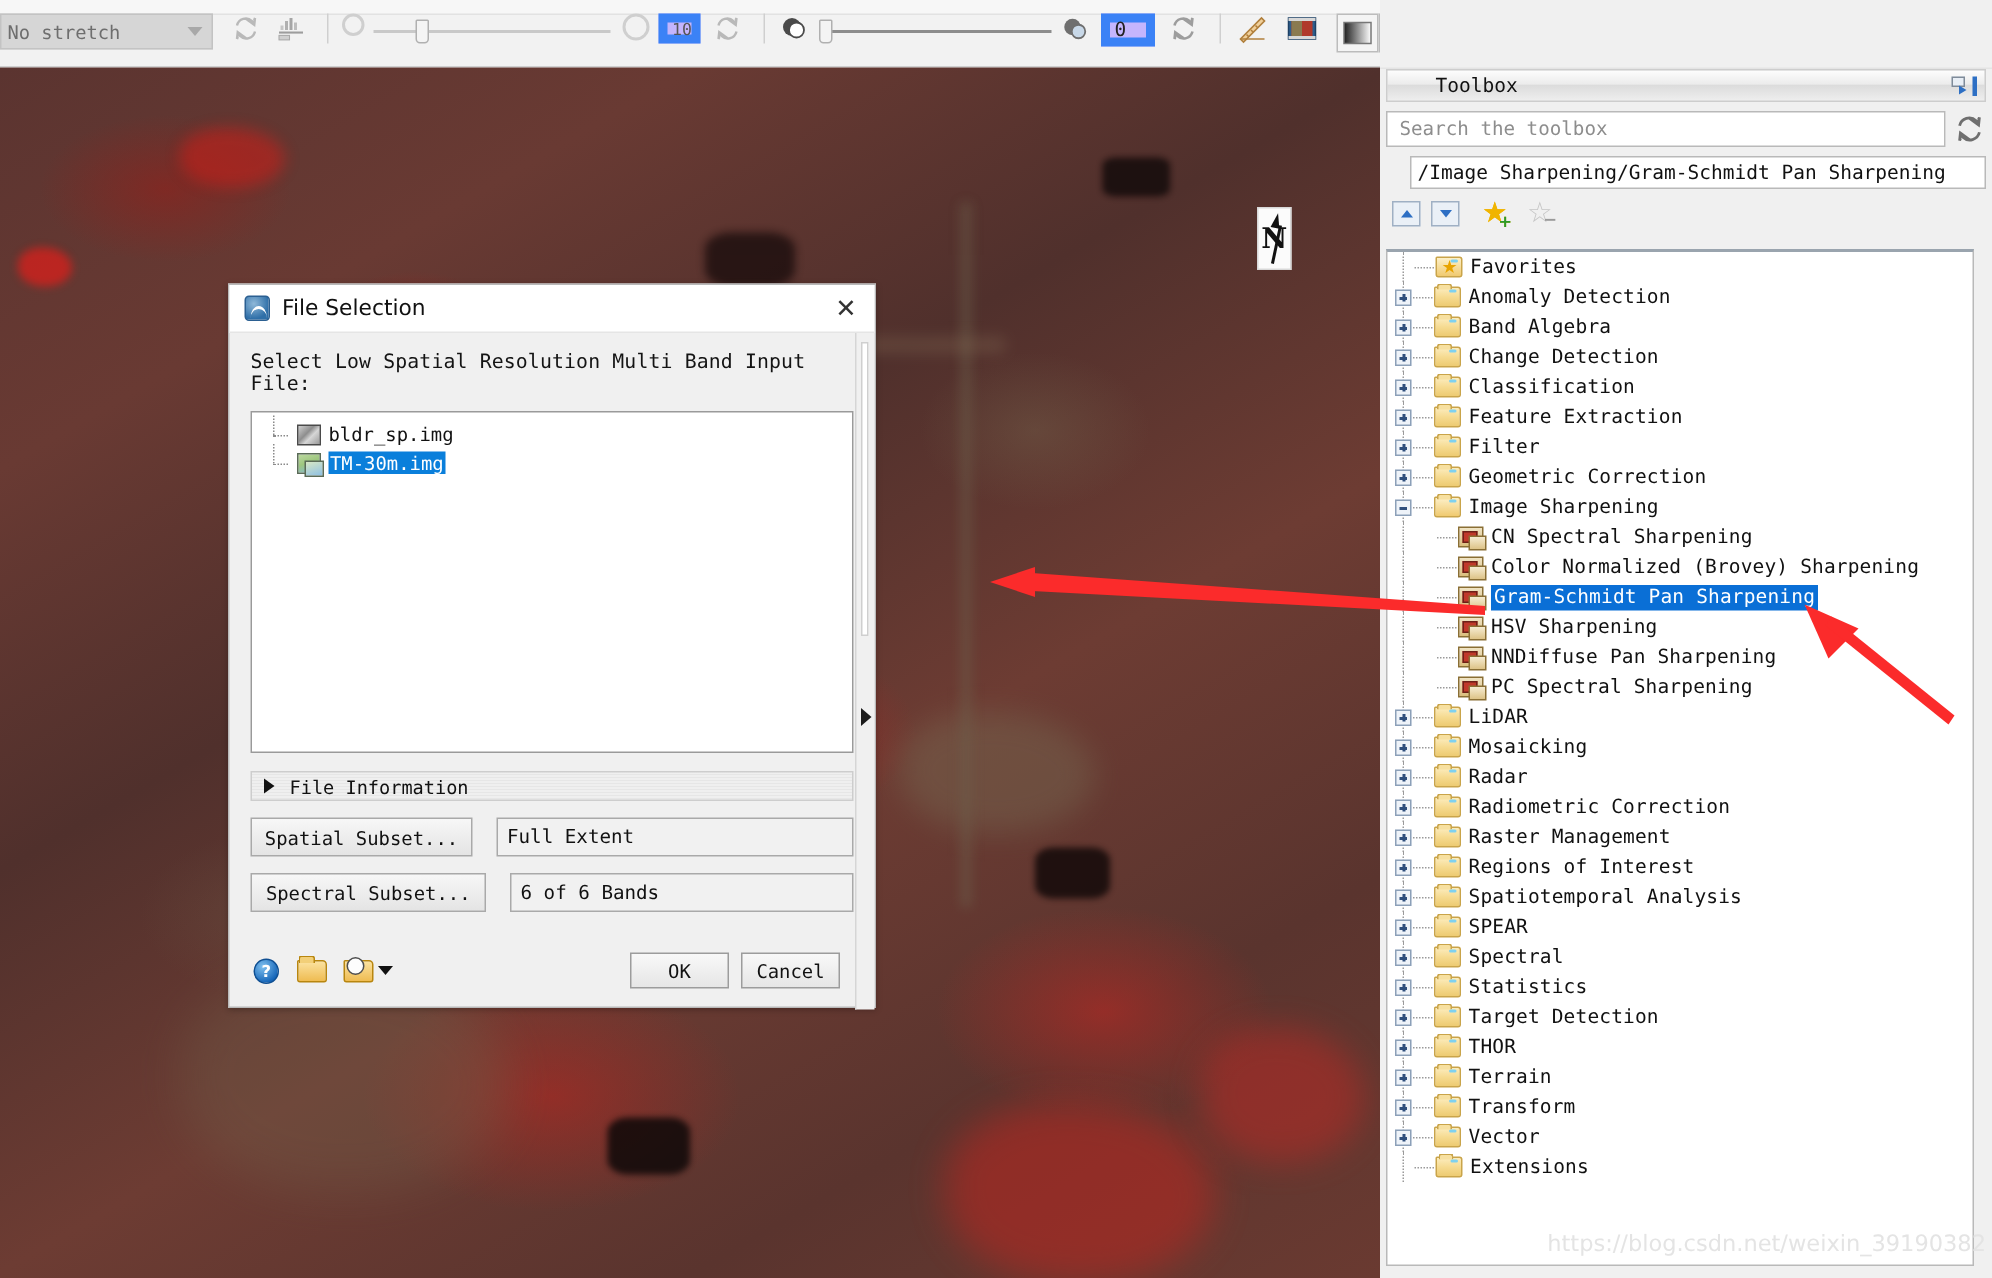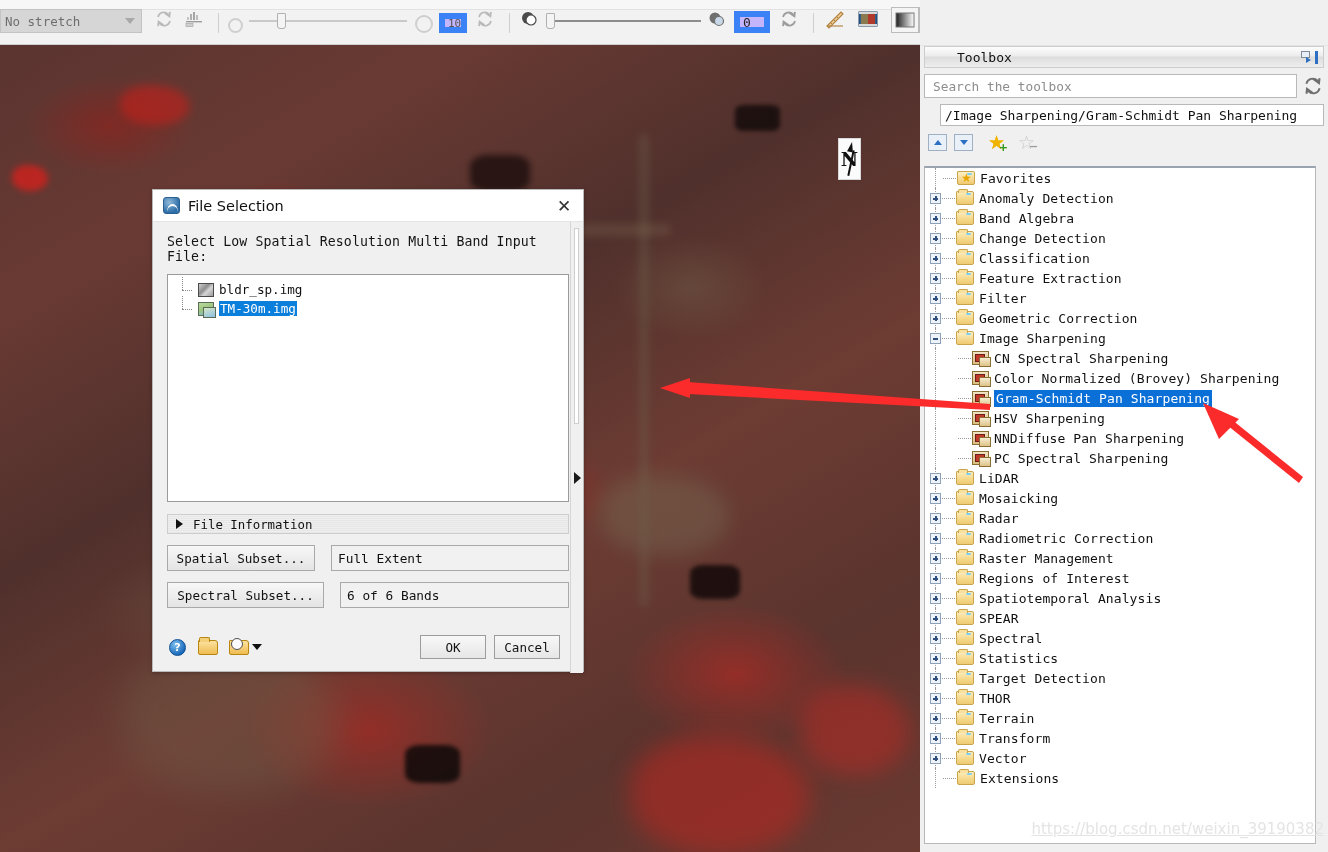--- a/index.html
+++ b/index.html
@@ -16,21 +16,21 @@
   .toolbar {
     position: absolute; left: 0; top: 0; width: 920px; height: 45px;
     background: #f2f2f2;
     border-bottom: 1px solid #cfcfcf;
     display: flex; align-items: center; padding-left: 0;
   }
   .toolbar::before {
     content: ""; position: absolute; left: 0; top: 0; width: 920px; height: 9px;
     background: #f7f7f7; border-bottom: 1px solid #e2e2e2;
   }
-  .tb-row { position: absolute; left: 0; top: 9px; height: 24px; display: flex; align-items: flex-end; }
+  .tb-row { position: absolute; left: 0; top: 9px; height: 24px; display: flex; align-items: flex-start; }
 
   .stretch-combo {
     width: 142px; height: 24px; margin-left: 0;
     background: #d6d6d6; border: 1px solid #c3c3c3;
     display: flex; align-items: center; padding: 0 4px;
     font-family: "DejaVu Sans Mono", monospace; font-size: 12.5px; color: #6e6e6e;
     position: relative;
   }
   .stretch-combo .caret {
     position: absolute; right: 6px; top: 8px;
@@ -355,21 +355,21 @@
   .tlabel {
     font-family: "DejaVu Sans Mono", monospace; font-size: 13px; color: #111;
     white-space: nowrap; letter-spacing: .1px;
   }
   .tlabel.sel { background: #0a6fd6; color: #fff; padding: 1px 2px; }
 
   
   .ann { position: absolute; pointer-events: none; }
   .watermark {
     position: absolute; right: 4px; bottom: 14px;
-    font-family: "DejaVu Sans", sans-serif; font-size: 15px; color: #e4e4e4; text-decoration: underline;
+    font-family: "DejaVu Sans", sans-serif; font-size: 15px; color: #e4e4e4;
   }
 </style>
 </head>
 <body>
 
 <div id="app">
 
   <div class="toolbar">
     <div class="tb-row" style="left:0;">
       <div class="stretch-combo">

